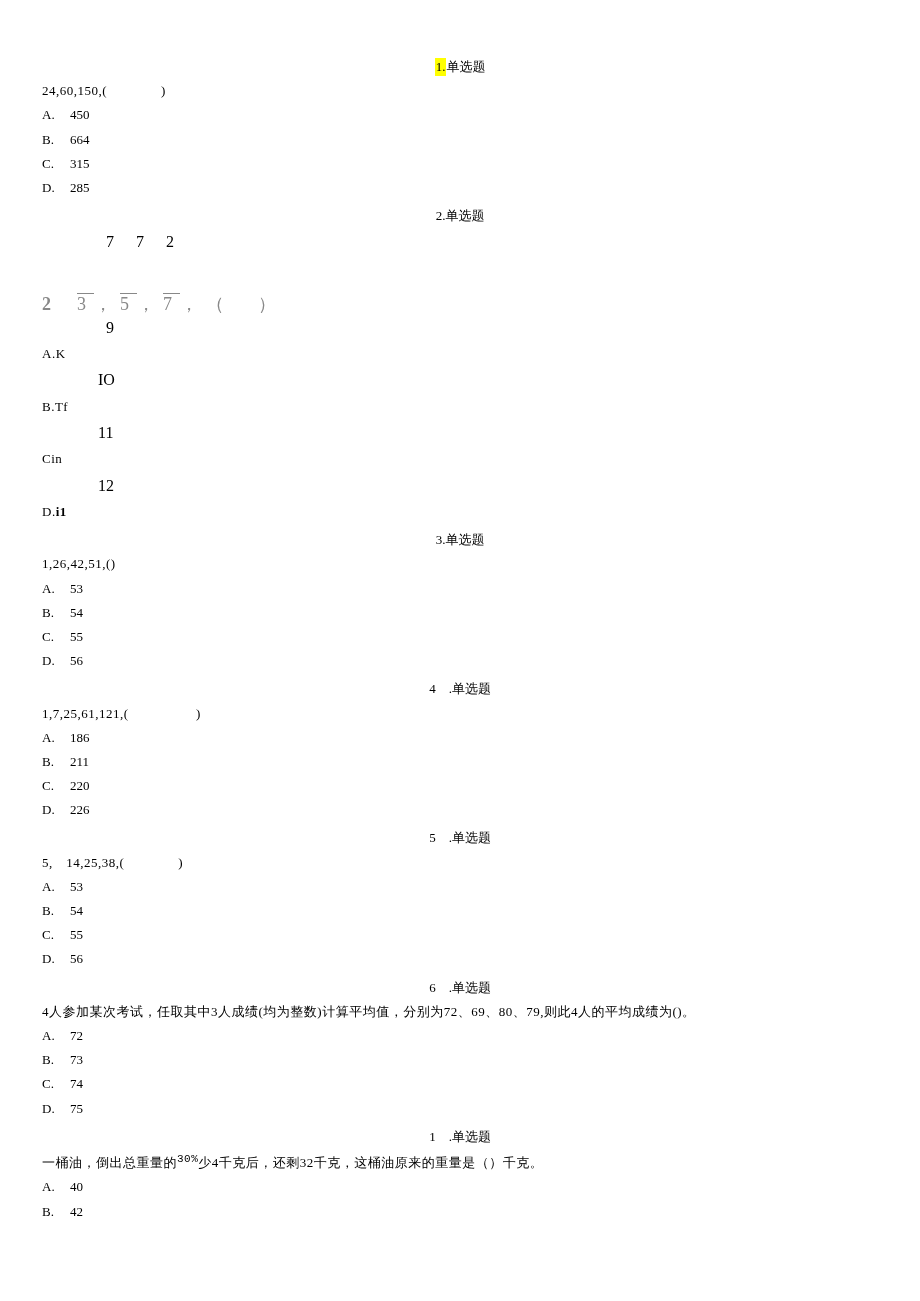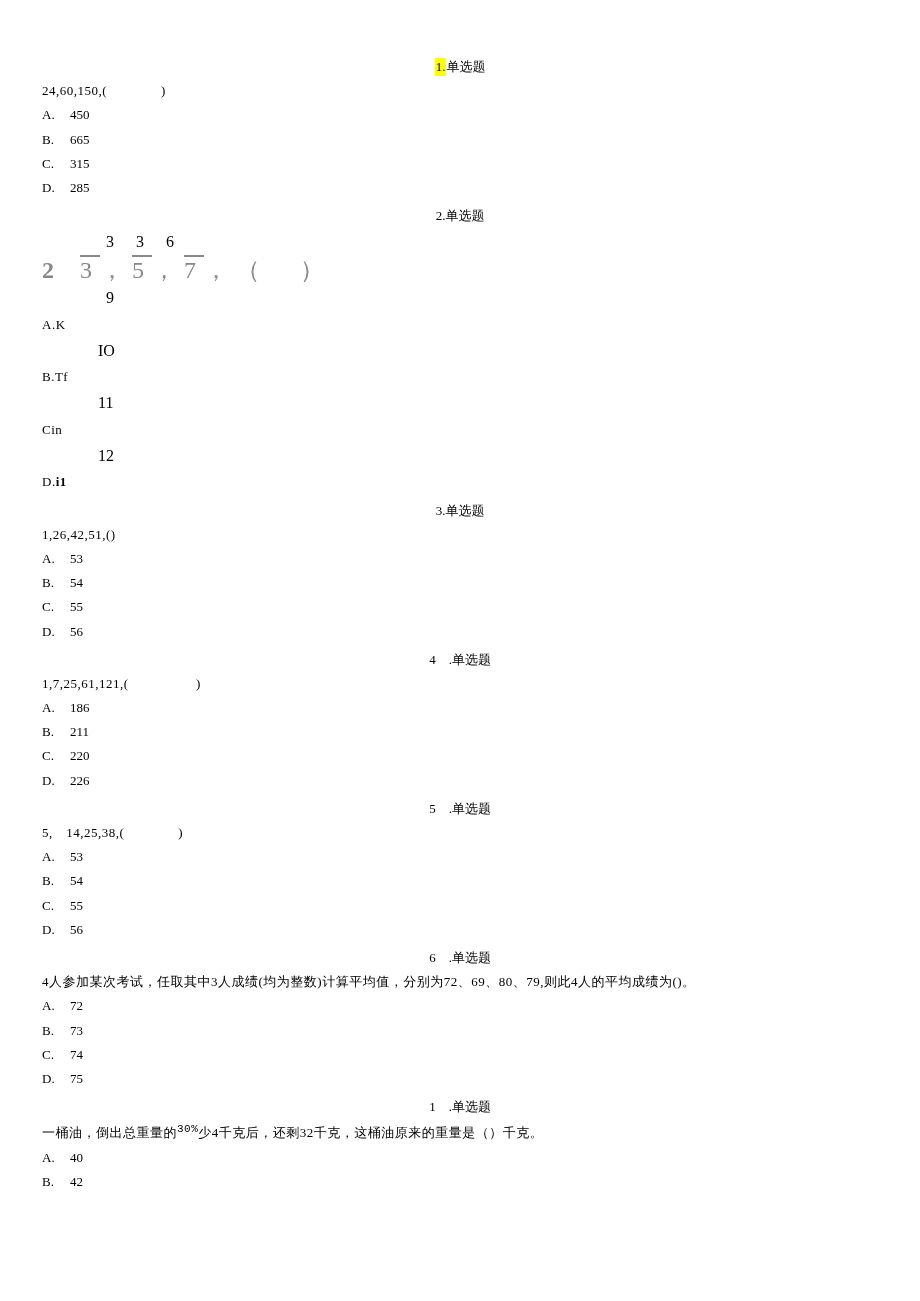--- a/index.html
+++ b/index.html
@@ -38,24 +38,25 @@
     margin: 4px 0;
   }
   .frac-top {
     padding-left: 64px;
     letter-spacing: 22px;
     font-family: serif;
     font-size: 16px;
   }
   .frac-mid {
     font-family: serif;
-    font-size: 24px;
+    font-size: 18px;
     color: #888;
     letter-spacing: 8px;
     padding-left: 0;
+    margin-top: 38px;
   }
   .frac-mid .two {
     color: #888;
     font-weight: bold;
     margin-right: 18px;
   }
   .frac-mid .gray {
     color: #888;
     position: relative;
   }
@@ -84,27 +85,27 @@
   .wide { word-spacing: 2px; }
 </style>
 </head>
 <body>
 
 <div class="q-header">
   <span class="highlight">1.</span><span>单选题</span>
 </div>
 <div class="line gap-line">24,60,150,(    )</div>
 <div class="opt"><span class="opt-letter">A.</span><span>450</span></div>
-<div class="opt"><span class="opt-letter">B.</span><span>665</span></div>
+<div class="opt"><span class="opt-letter">B.</span><span>664</span></div>
 <div class="opt"><span class="opt-letter">C.</span><span>315</span></div>
 <div class="opt"><span class="opt-letter">D.</span><span>285</span></div>
 
 <div class="q-header">2.单选题</div>
 <div class="frac-block">
-  <div class="frac-top">336</div>
+  <div class="frac-top">772</div>
   <div class="frac-mid">
     <span class="two">2</span><span class="gray"><span class="over">3</span>，<span class="over">5</span>，<span class="over">7</span>，（ ）</span>
   </div>
   <div class="frac-bot">9</div>
 </div>
 <div class="line"><span>A.K</span></div>
 <div class="big-num" style="font-family:serif;">IO</div>
 <div class="line"><span>B.Tf</span></div>
 <div class="big-num">11</div>
 <div class="line"><span>Cin</span></div>

